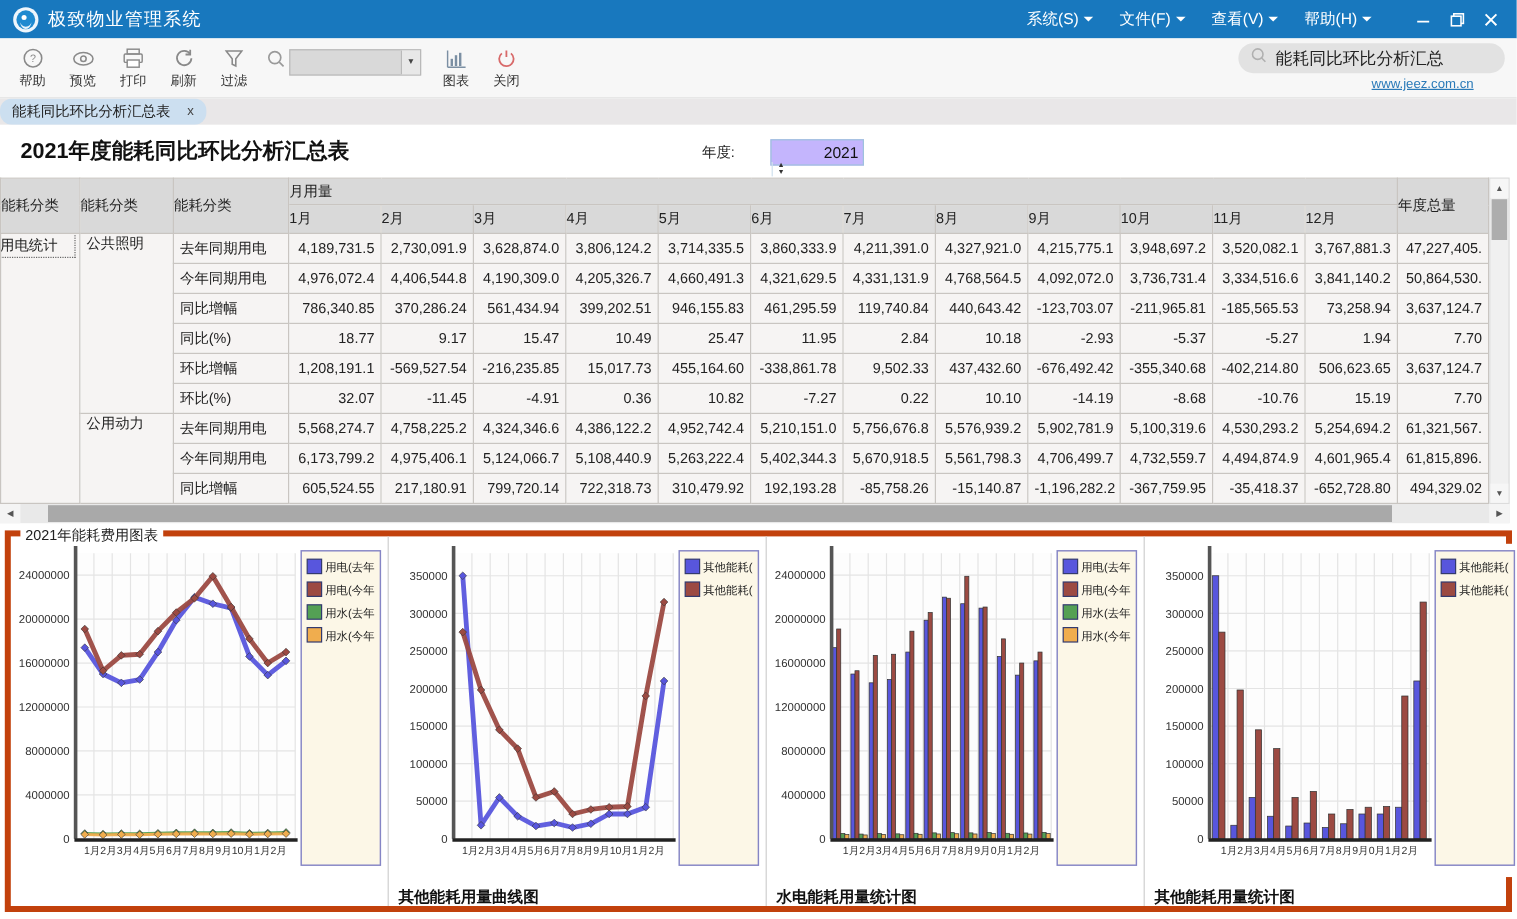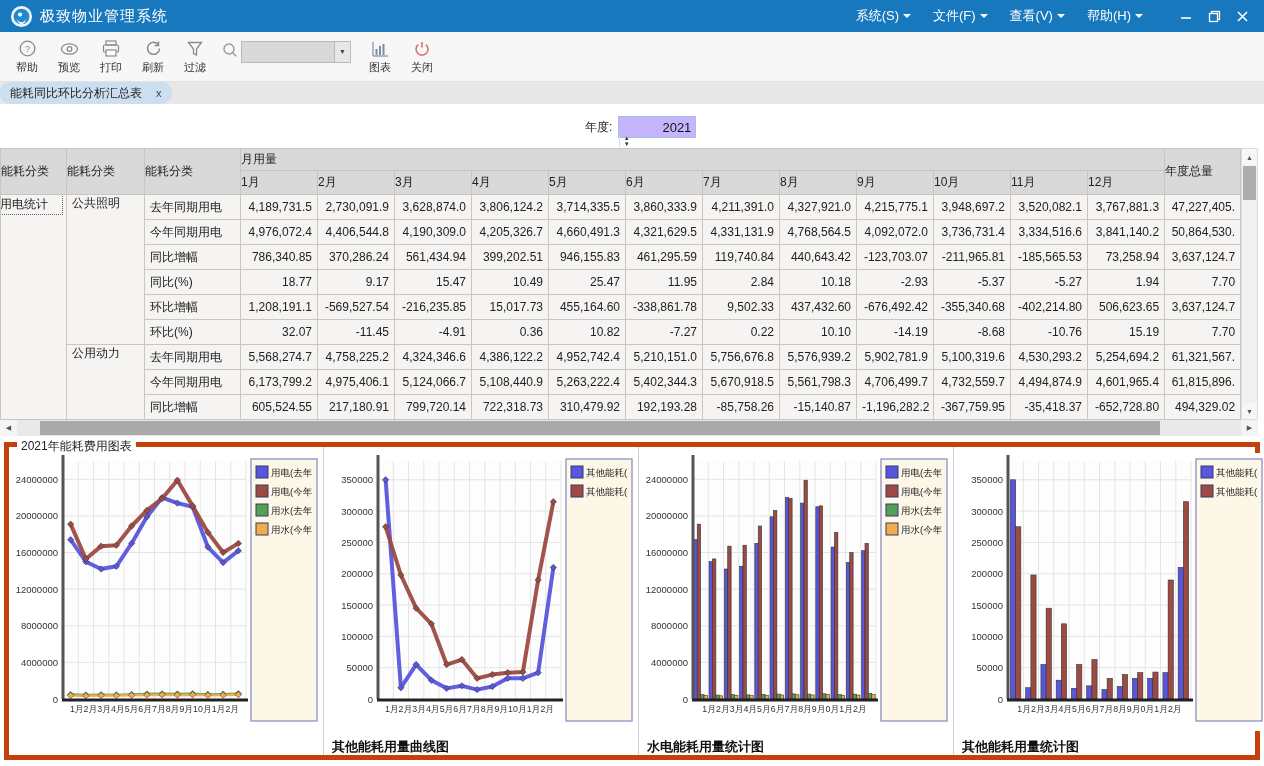--- a/index.html
+++ b/index.html
@@ -42,21 +42,21 @@
 
   
   .tabbar { height:22px; background:#e9e7e8; display:flex; align-items:stretch; }
   .tab { background:#ccdff0; display:flex; align-items:center; padding:8px 10px;
     font-size:12px; color:#222;border-radius:10px; }
   .tab .tclose { margin-left:14px; font-size:11px; color:#444; }
 
   
   .report-header { height:44px; position:relative; background:#fff; }
   .report-title { position:absolute; left:17px; top:10px; font-size:18px; font-weight:bold; color:#111; }
-  .year-ctl { position:absolute; left:585px; top:12px; display:flex; align-items:center; }
+  .year-ctl { position:absolute; left:585px; top:12px; display:flex; align-items:center;gap:24px; }
   .year-label { font-size:12px; color:#222; margin-right:6px; }
   .year-box { width:78px; height:22px; border:1px solid #9ec2dd; background:#c4b5fd; display:flex;flex-direction:column; }
   .year-val { flex:1; font-size:13px; color:#111; text-align:right; padding:3px 4px 0 0; }
   .spin { width:14px; display:flex; flex-direction:column; border-left:1px solid #cfe0ee; }
   .spin span { flex:1; font-size:6px; color:#333; display:flex; align-items:center; justify-content:center; }
 
   
   .table-zone { position:relative; height:288px; }
   table.grid { border-collapse:collapse; table-layout:fixed; width:1240px; }
   table.grid th, table.grid td { border:1px solid #c9c5c1; font-weight:normal;
@@ -210,30 +210,43 @@
   </div>
   <div class="tool">
     <span class="glyph">
       <svg width="16" height="16" viewBox="0 0 16 16">
           <path d="M4.2 3.5 A6 6 0 1 0 11.8 3.5" fill="none" stroke="#d86a6a" stroke-width="1.5"></path>
           <line x1="8" y1="1" x2="8" y2="6.5" stroke="#d86a6a" stroke-width="1.5"></line>
         </svg>
     </span>
     <span class="tlabel">关闭</span>
   </div>
+  <div class="right">
+    <span class="search-pill">
+      <span>
+        <svg width="14" height="14" viewBox="0 0 16 16">
+            <circle cx="7" cy="7" r="5" fill="none" stroke="#b0b0b0" stroke-width="1.5"></circle>
+            <line x1="10.7" y1="10.7" x2="14.3" y2="14.3" stroke="#b0b0b0" stroke-width="1.5"></line>
+          </svg>
+      </span>
+      <span class="stext">能耗同比环比分析汇总</span>
+    </span>
+    <a class="weblink">www.jeez.com.cn</a>
+  </div>
 </div>
 
 <div class="tabbar">
   <div class="tab">
     <span>能耗同比环比分析汇总表</span>
     <span class="tclose">x</span>
   </div>
 </div>
 
 <div class="report-header">
+  <div class="report-title">2021年度能耗同比环比分析汇总表</div>
   <div class="year-ctl">
     <span class="year-label">年度:</span>
     <span class="year-box">
       <span class="year-val">2021</span>
       <span class="spin">
         <span>▲</span>
         <span>▼</span>
       </span>
     </span>
   </div>

